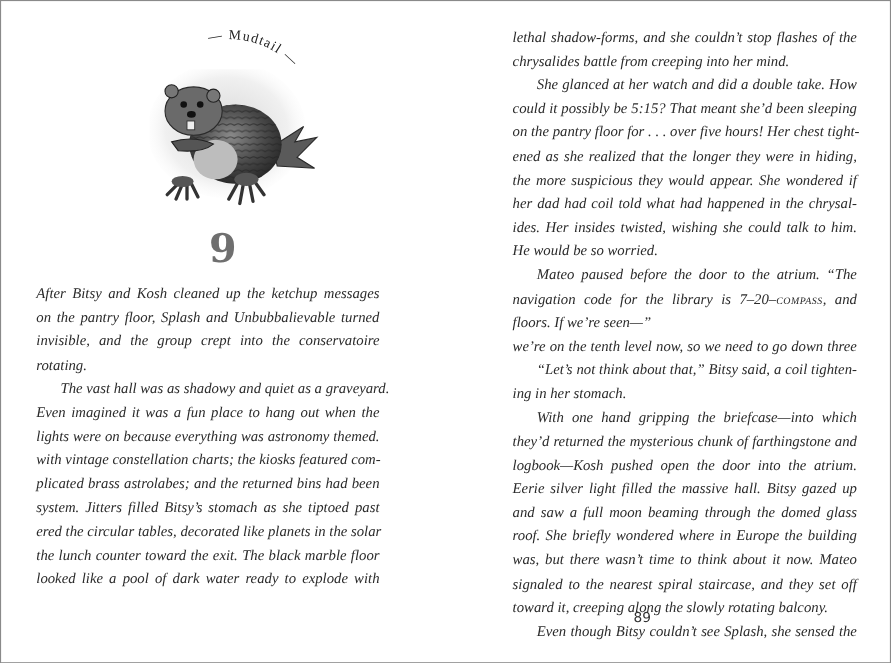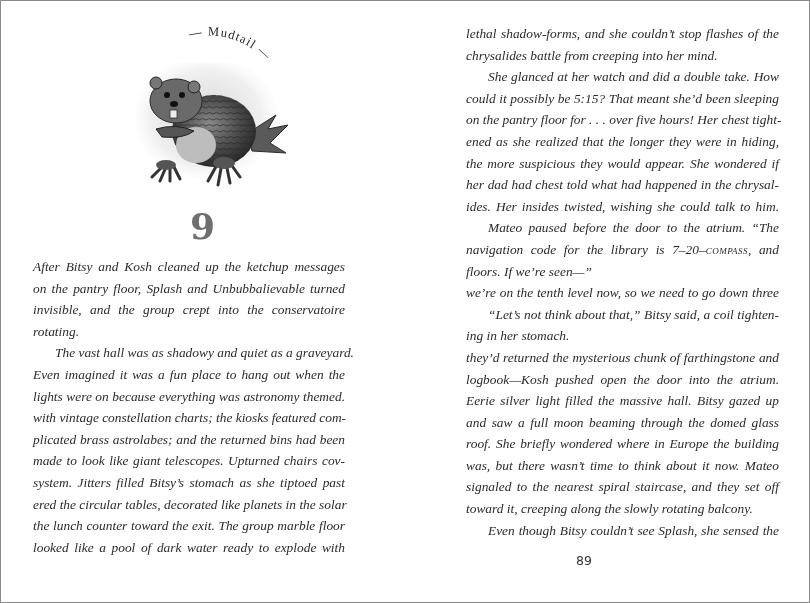--- a/index.html
+++ b/index.html
@@ -98,56 +98,57 @@
       <span class="line">on the pantry floor, Splash and Unbubbalievable turned</span>
       <span class="line">invisible, and the group crept into the conservatoire</span>
       <span class="line last">rotating.</span>
     </p>
     <p>
       <span class="line" style="padding-left:22px">The vast hall was as shadowy and quiet as a graveyard.</span>
       <span class="line">Even imagined it was a fun place to hang out when the</span>
       <span class="line">lights were on because everything was astronomy themed.</span>
       <span class="line">with vintage constellation charts; the kiosks featured com-</span>
       <span class="line">plicated brass astrolabes; and the returned bins had been</span>
-      <span class="line">made to look like giant telescopes. Upturned chairs cov-</span>
       <span class="line">system. Jitters filled Bitsy’s stomach as she tiptoed past</span>
       <span class="line">ered the circular tables, decorated like planets in the solar</span>
-      <span class="line">the lunch counter toward the exit. The group marble floor</span>
+      <span class="line">the lunch counter toward the exit. The black marble floor</span>
       <span class="line">looked like a pool of dark water ready to explode with</span>
     </p>
   </div>
 </div>
 
 <div class="page page-right"></div>
 
 <div class="text-block right-text">
   <p>
     <span class="line">lethal shadow-forms, and she couldn’t stop flashes of the</span>
     <span class="line last">chrysalides battle from creeping into her mind.</span>
   </p>
   <p>
     <span class="line" style="padding-left:22px">She glanced at her watch and did a double take. How</span>
     <span class="line">could it possibly be 5:15? That meant she’d been sleeping</span>
     <span class="line">on the pantry floor for . . . over five hours! Her chest tight-</span>
     <span class="line">ened as she realized that the longer they were in hiding,</span>
     <span class="line">the more suspicious they would appear. She wondered if</span>
-    <span class="line">her dad had chest told what had happened in the chrysal-</span>
+    <span class="line">her dad had coil told what had happened in the chrysal-</span>
     <span class="line">ides. Her insides twisted, wishing she could talk to him.</span>
+    <span class="line last">He would be so worried.</span>
   </p>
   <p>
     <span class="line" style="padding-left:22px">Mateo paused before the door to the atrium. “The</span>
     <span class="line"><span>navigation code for the library is 7–20–</span><span class="smallcaps">compass</span><span>, and</span></span>
     <span class="line last">floors. If we’re seen—”</span>
     <span class="line">we’re on the tenth level now, so we need to go down three</span>
   </p>
   <p>
     <span class="line" style="padding-left:22px">“Let’s not think about that,” Bitsy said, a coil tighten-</span>
     <span class="line last">ing in her stomach.</span>
   </p>
   <p>
+    <span class="line" style="padding-left:22px">With one hand gripping the briefcase—into which</span>
     <span class="line">they’d returned the mysterious chunk of farthingstone and</span>
     <span class="line">logbook—Kosh pushed open the door into the atrium.</span>
     <span class="line">Eerie silver light filled the massive hall. Bitsy gazed up</span>
     <span class="line">and saw a full moon beaming through the domed glass</span>
     <span class="line">roof. She briefly wondered where in Europe the building</span>
     <span class="line">was, but there wasn’t time to think about it now. Mateo</span>
     <span class="line">signaled to the nearest spiral staircase, and they set off</span>
     <span class="line last">toward it, creeping along the slowly rotating balcony.</span>
   </p>
   <p>

